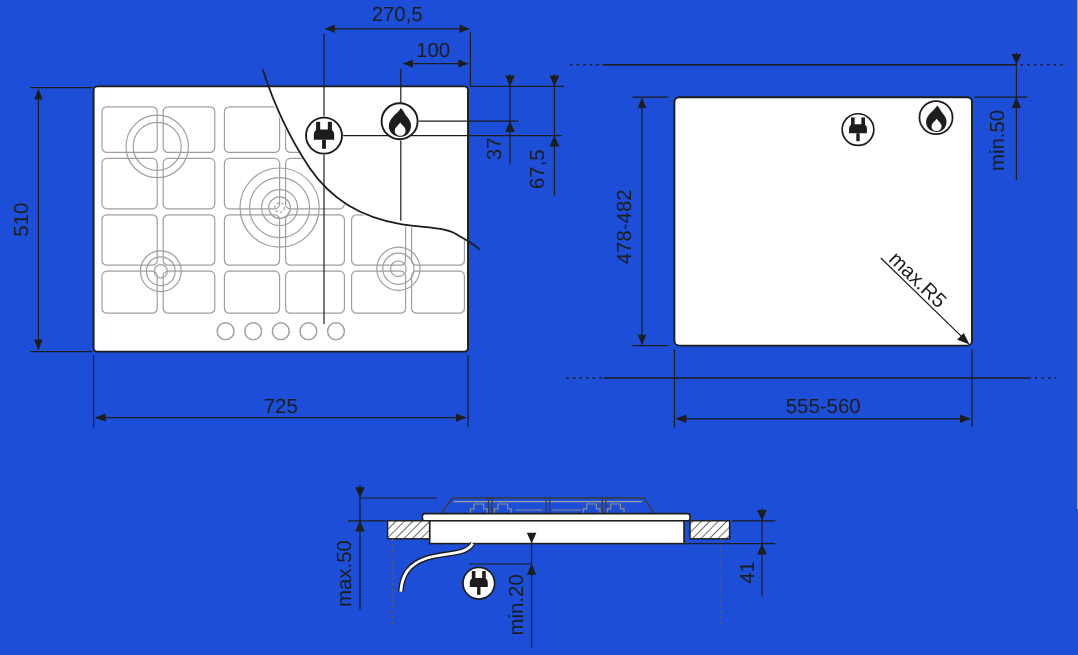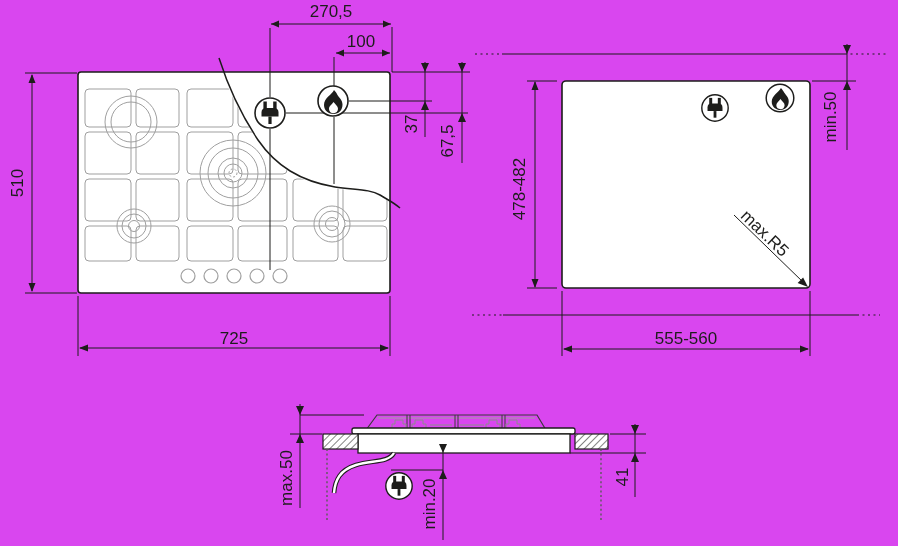--- a/index.html
+++ b/index.html
@@ -1,16 +1,16 @@
 <!DOCTYPE html>
 <html><head>
 <meta charset="utf-8">
 <style>
   html,body{margin:0;padding:0;background:#ffffff;}
-  .stage{position:relative;width:898px;height:546px;background:#d946ef;overflow:hidden;}
+  .stage{position:relative;width:898px;height:546px;background:#1d4ed8;overflow:hidden;}
   svg{display:block;}
   text{font-family:"Liberation Sans","DejaVu Sans",sans-serif;font-size:17px;fill:#1d1d1b;}
   .dimtxt{font-size:17px;}
 </style>
 </head>
 <body>
 
 <div class="stage">
 <svg width="898" height="546" viewBox="0 0 898 546">
   <defs>

